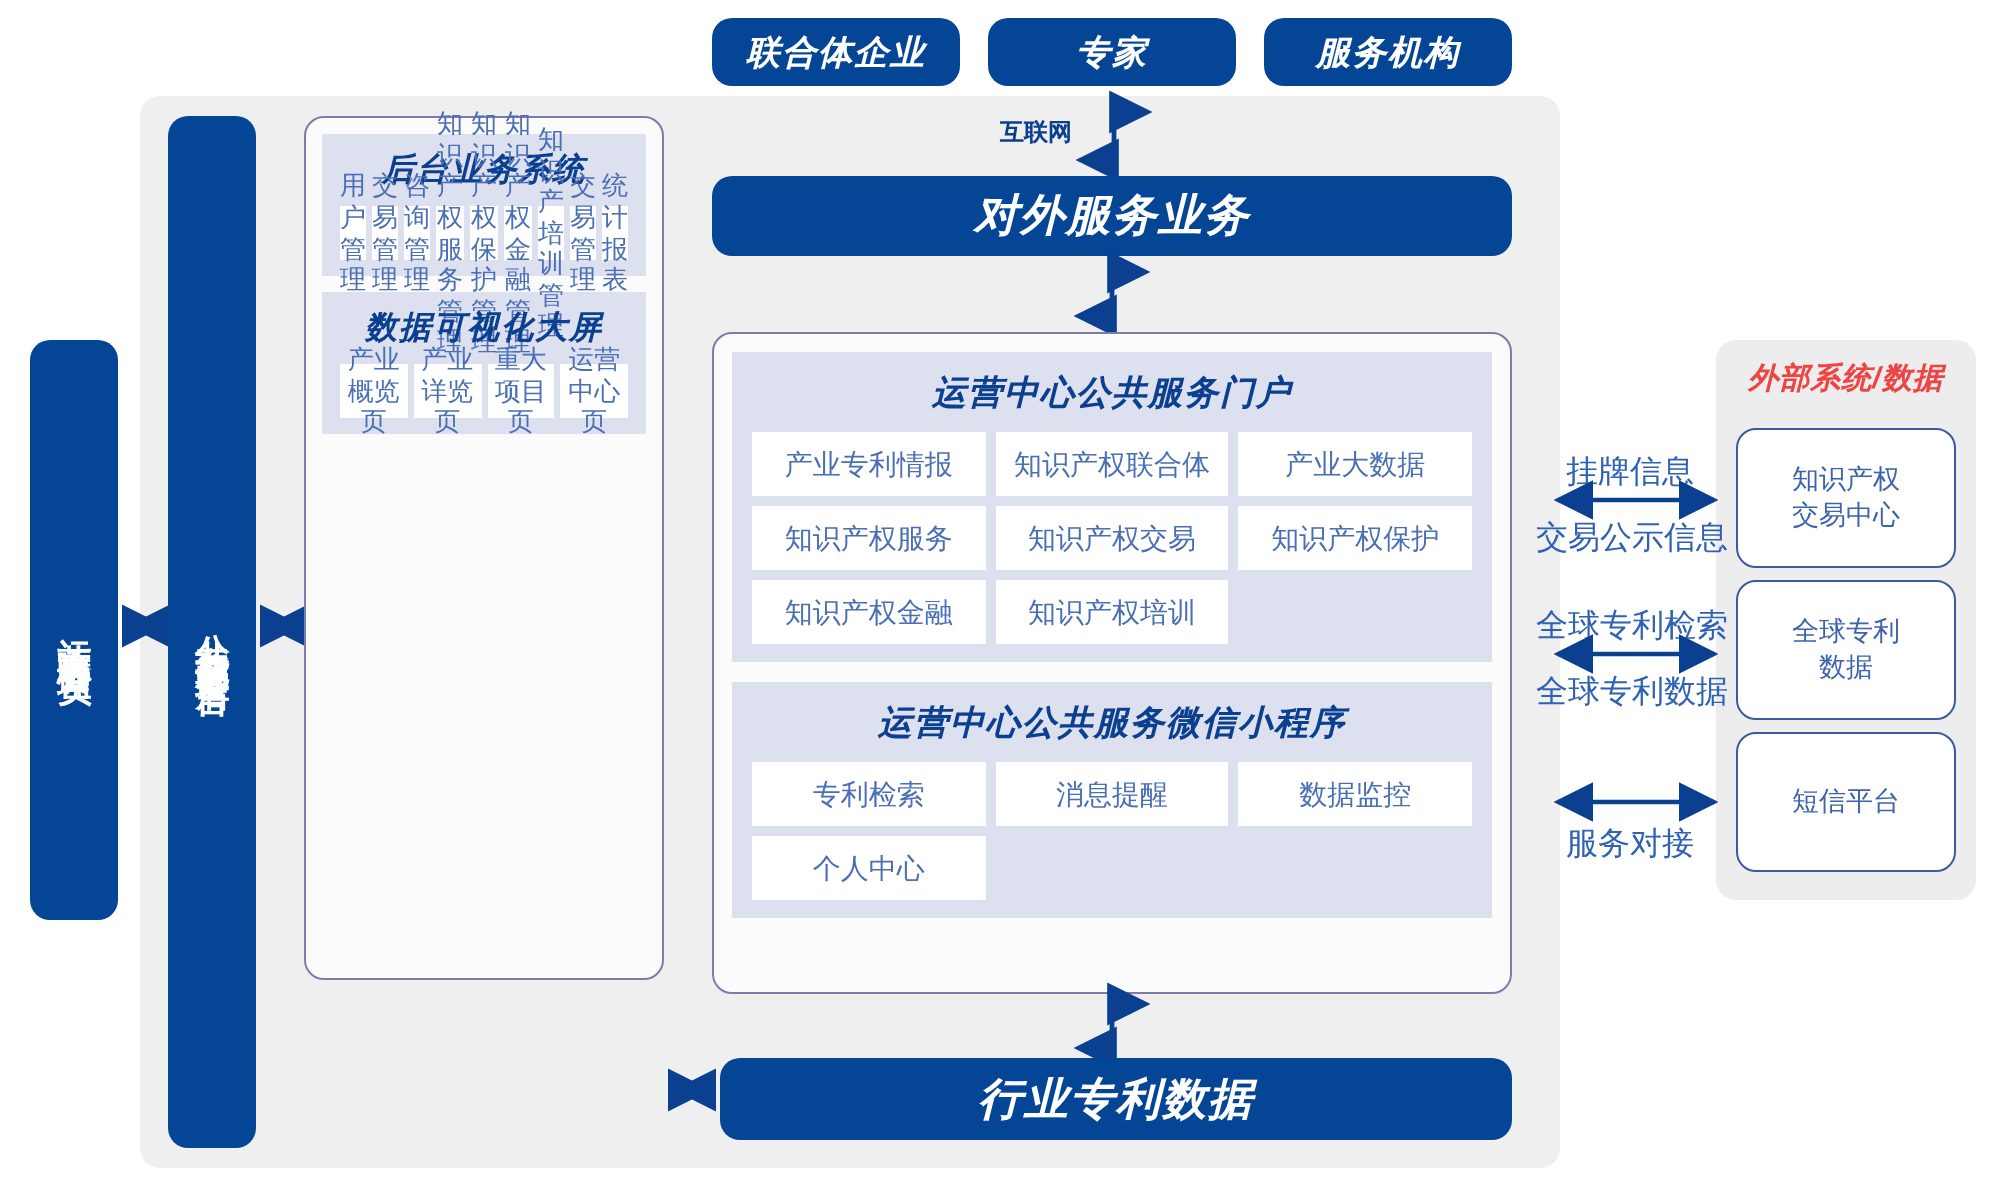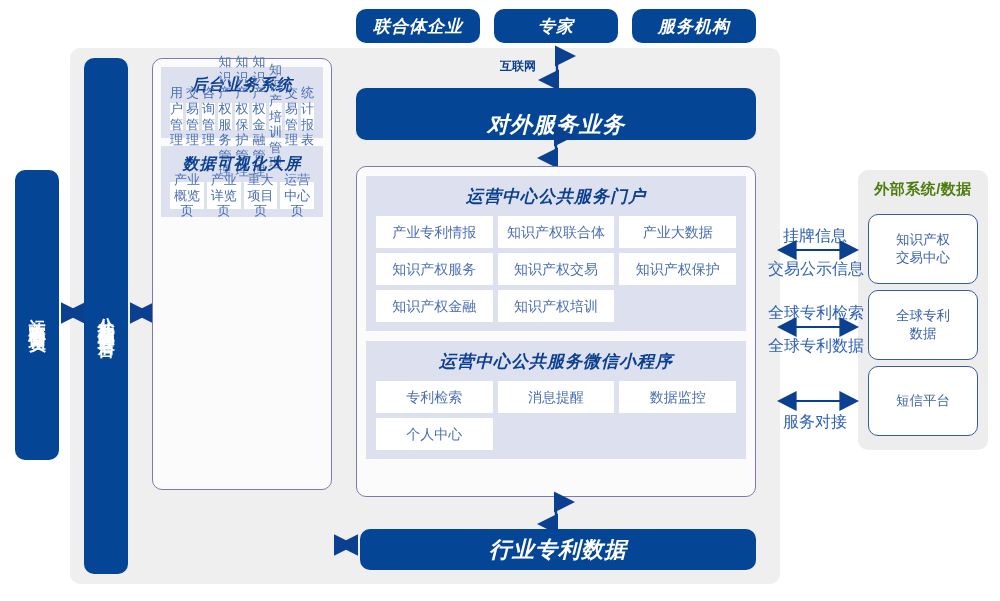--- a/index.html
+++ b/index.html
@@ -51,21 +51,21 @@
   .list-col{display:flex;flex-direction:row;gap:3px;}
   .list-col .cell{font-size:13px;height:27px;}
 
   
   .grid2{display:grid;grid-template-columns:1fr 1fr 1fr;gap:5px;}
   .grid2 .cell{font-size:14px;height:32px;}
 
   
   .ext-panel{background:#ededed;}
   .ext-title{
-    color:#4d7c0f;font-weight:bold;font-size:15px;
+    color:#ef4444;font-weight:bold;font-style:italic;font-size:15px;
     text-align:center;letter-spacing:.5px;
   }
   .ext-box{
     background:#ffffff;border:1.2px solid #3b5aa0;color:#3d63ad;
     display:flex;align-items:center;justify-content:center;text-align:center;
     font-size:13.5px;line-height:1.35;
   }
 
   
   .arrow-label{
@@ -97,21 +97,21 @@
         <path d="M4.5,0 L9,9 L0,9 Z" fill="#0b3f8f"></path>
       </marker>
       <marker id="ahD" markerWidth="9" markerHeight="9" refX="4.5" refY="1" orient="auto">
         <path d="M4.5,9 L0,0 L9,0 Z" fill="#0b3f8f"></path>
       </marker>
     </defs>
     <line x1="10" y1="9" x2="10" y2="33" stroke="#0b3f8f" stroke-width="2.4" marker-start="url(#ahU)" marker-end="url(#ahD)"></line>
   </svg>
 </div>
 
-<div class="abs bluebar wide-blue" style="left:356px;top:88px;width:400px;height:52px;align-items:flex-end;">
+<div class="abs bluebar wide-blue" style="left:356px;top:88px;width:400px;height:40px;">
   <span>对外服务业务</span>
 </div>
 
 <div class="abs" style="left:546px;top:128px;width:20px;height:38px;">
   <svg width="20" height="38" viewBox="0 0 20 38">
     <line x1="10" y1="8" x2="10" y2="30" stroke="#0b3f8f" stroke-width="2.4" marker-start="url(#ahU)" marker-end="url(#ahD)"></line>
   </svg>
 </div>
 
 <div class="abs vbar" style="left:15px;top:170px;width:44px;height:290px;">

